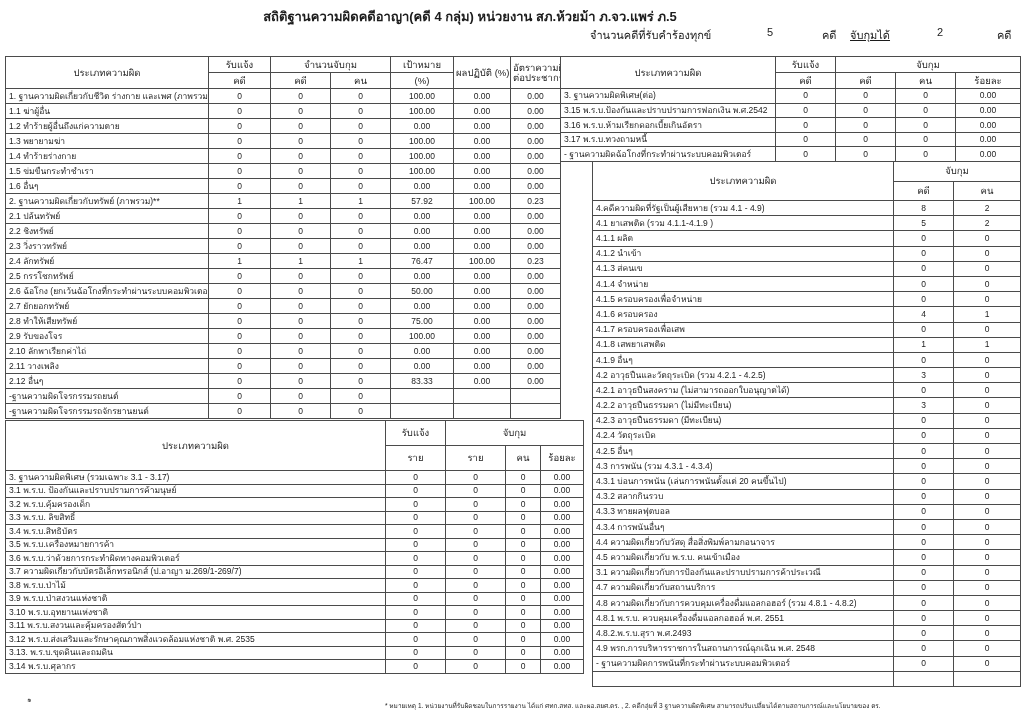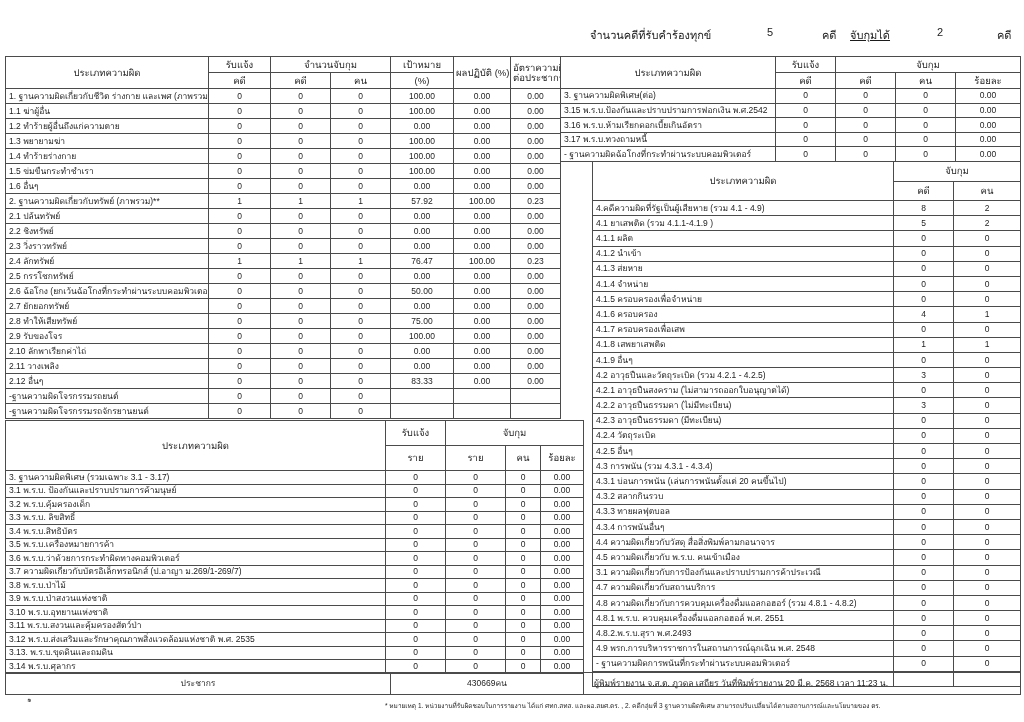--- a/index.html
+++ b/index.html
@@ -25,20 +25,21 @@
   #tb td.printer{text-align:left;padding-left:10px;}
   .foot{position:absolute;font-size:7.5px;color:#222;white-space:nowrap;}
   .note{font-size:6.5px;}
   .mark{font-size:7px;color:#333;}
 </style>
 </head>
 <body>
 
 <div class="page">
 
+  <div class="title">สถิติฐานความผิดคดีอาญา(คดี 4 กลุ่ม) หน่วยงาน สภ.ห้วยม้า ภ.จว.แพร่ ภ.5</div>
 
   <span class="sub" style="left:590px;">จำนวนคดีที่รับคำร้องทุกข์</span>
   <span class="sub" style="left:755px;width:30px;text-align:center;">5</span>
   <span class="sub" style="left:822px;">คดี</span>
   <span class="sub" style="left:850px;text-decoration:underline;">จับกุมได้</span>
   <span class="sub" style="left:925px;width:30px;text-align:center;">2</span>
   <span class="sub" style="left:997px;">คดี</span>
 
   <table class="t" id="t1" style="left:5px;top:56px;width:555px;">
     <colgroup>
@@ -362,21 +363,21 @@
           <td class="lbl">4.1.1 ผลิต</td>
           <td>0</td>
           <td>0</td>
         </tr>
         <tr>
           <td class="lbl">4.1.2 นำเข้า</td>
           <td>0</td>
           <td>0</td>
         </tr>
         <tr>
-          <td class="lbl">4.1.3 ส่ยหาย</td>
+          <td class="lbl">4.1.3 ส่คนเข</td>
           <td>0</td>
           <td>0</td>
         </tr>
         <tr>
           <td class="lbl">4.1.4 จำหน่าย</td>
           <td>0</td>
           <td>0</td>
         </tr>
         <tr>
           <td class="lbl">4.1.5 ครอบครองเพื่อจำหน่าย</td>
@@ -634,32 +635,18 @@
         <tr>
           <td class="lbl">3.14 พ.ร.บ.ศุลากร</td>
           <td>0</td>
           <td>0</td>
           <td>0</td>
           <td>0.00</td>
         </tr>
       </tbody>
   </table>
 
-  <table class="t" id="tb">
-    <colgroup>
-        <col style="width:385px">
-        <col style="width:193px">
-        <col style="width:437px">
-      </colgroup>
-    <tbody>
-      <tr>
-        <td>ประชากร</td>
-        <td>430669คน</td>
-        <td class="printer">ผู้พิมพ์รายงาน จ.ส.ต. ภูวดล เสถียร วันที่พิมพ์รายงาน 20 มี.ค. 2568  เวลา 11:23 น.</td>
-      </tr>
-    </tbody>
-  </table>
 
   <div class="foot mark" style="left:27px;top:694px;">๑</div>
   <div class="foot" style="left:50px;top:732px;">ที่มา : ระบบสารสนเทศสถานีตำรวจ  สำนักงานตำรวจแห่งชาติ</div>
   <div class="foot note" style="left:385px;top:701px;">* หมายเหตุ  1. หน่วยงานที่รับผิดชอบในการรายงาน ได้แก่ ศทก.สทส. และผอ.สยศ.ตร. , 2. คดีกลุ่มที่ 3 ฐานความผิดพิเศษ สามารถปรับเปลี่ยนได้ตามสถานการณ์และนโยบายของ ตร.</div>
 
 </div>
 
 </body></html>

